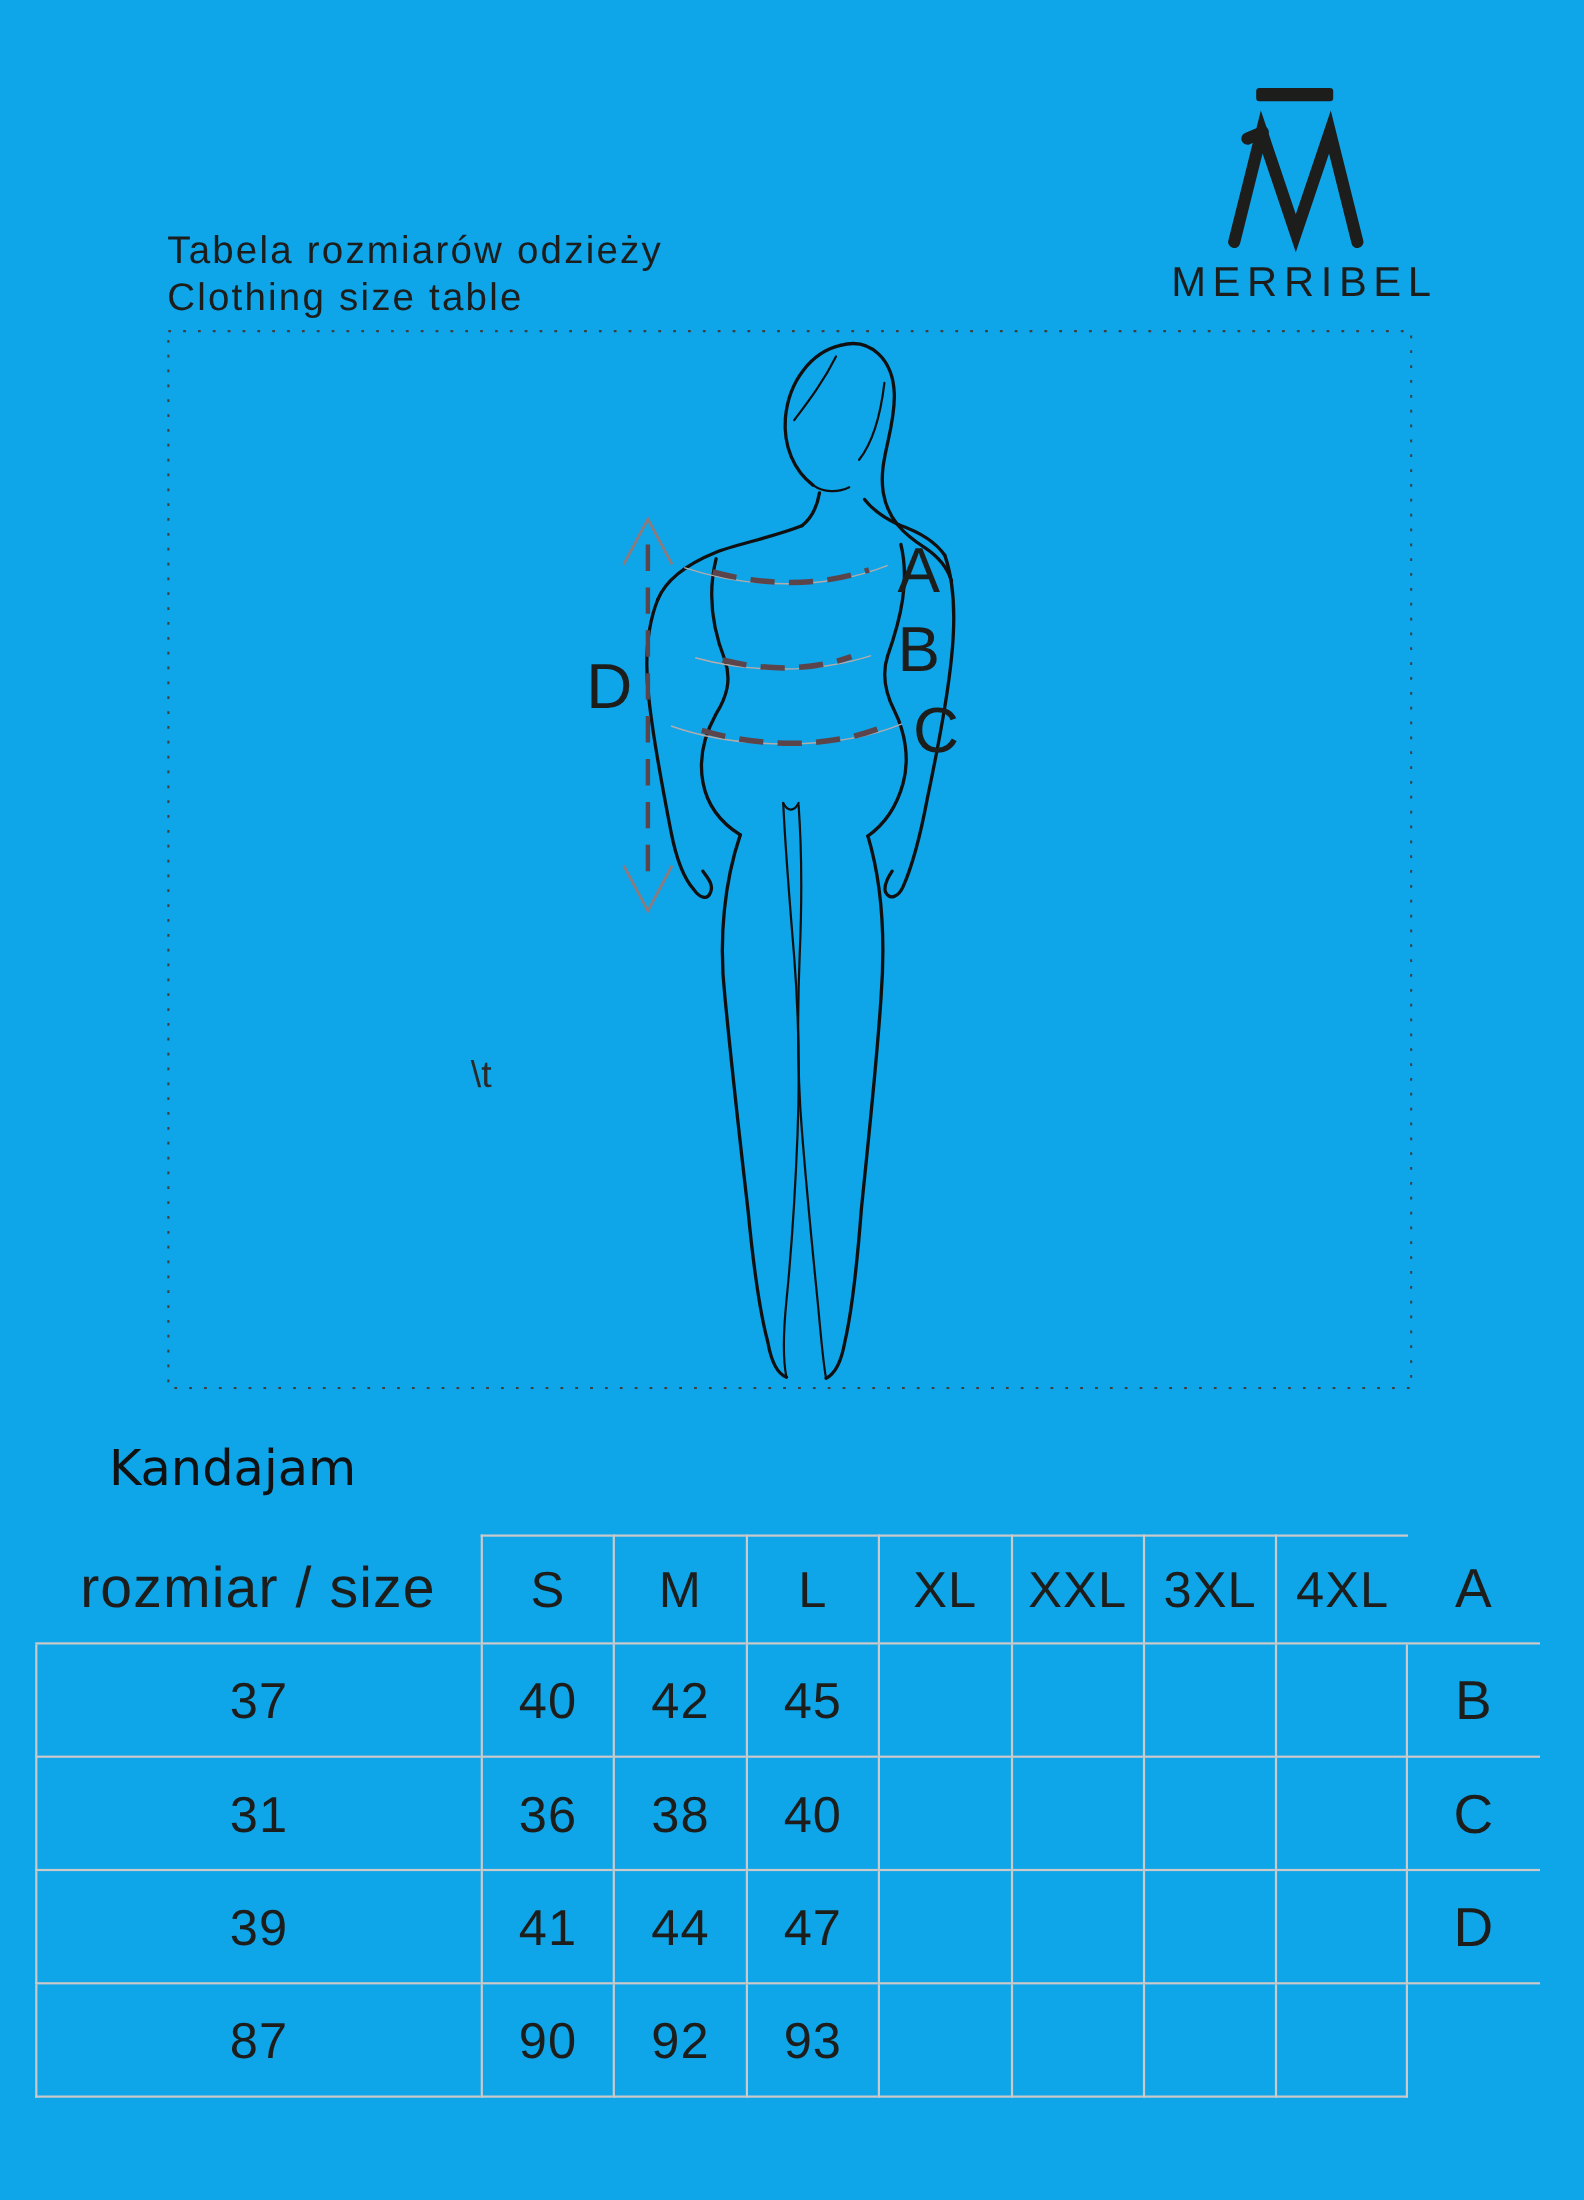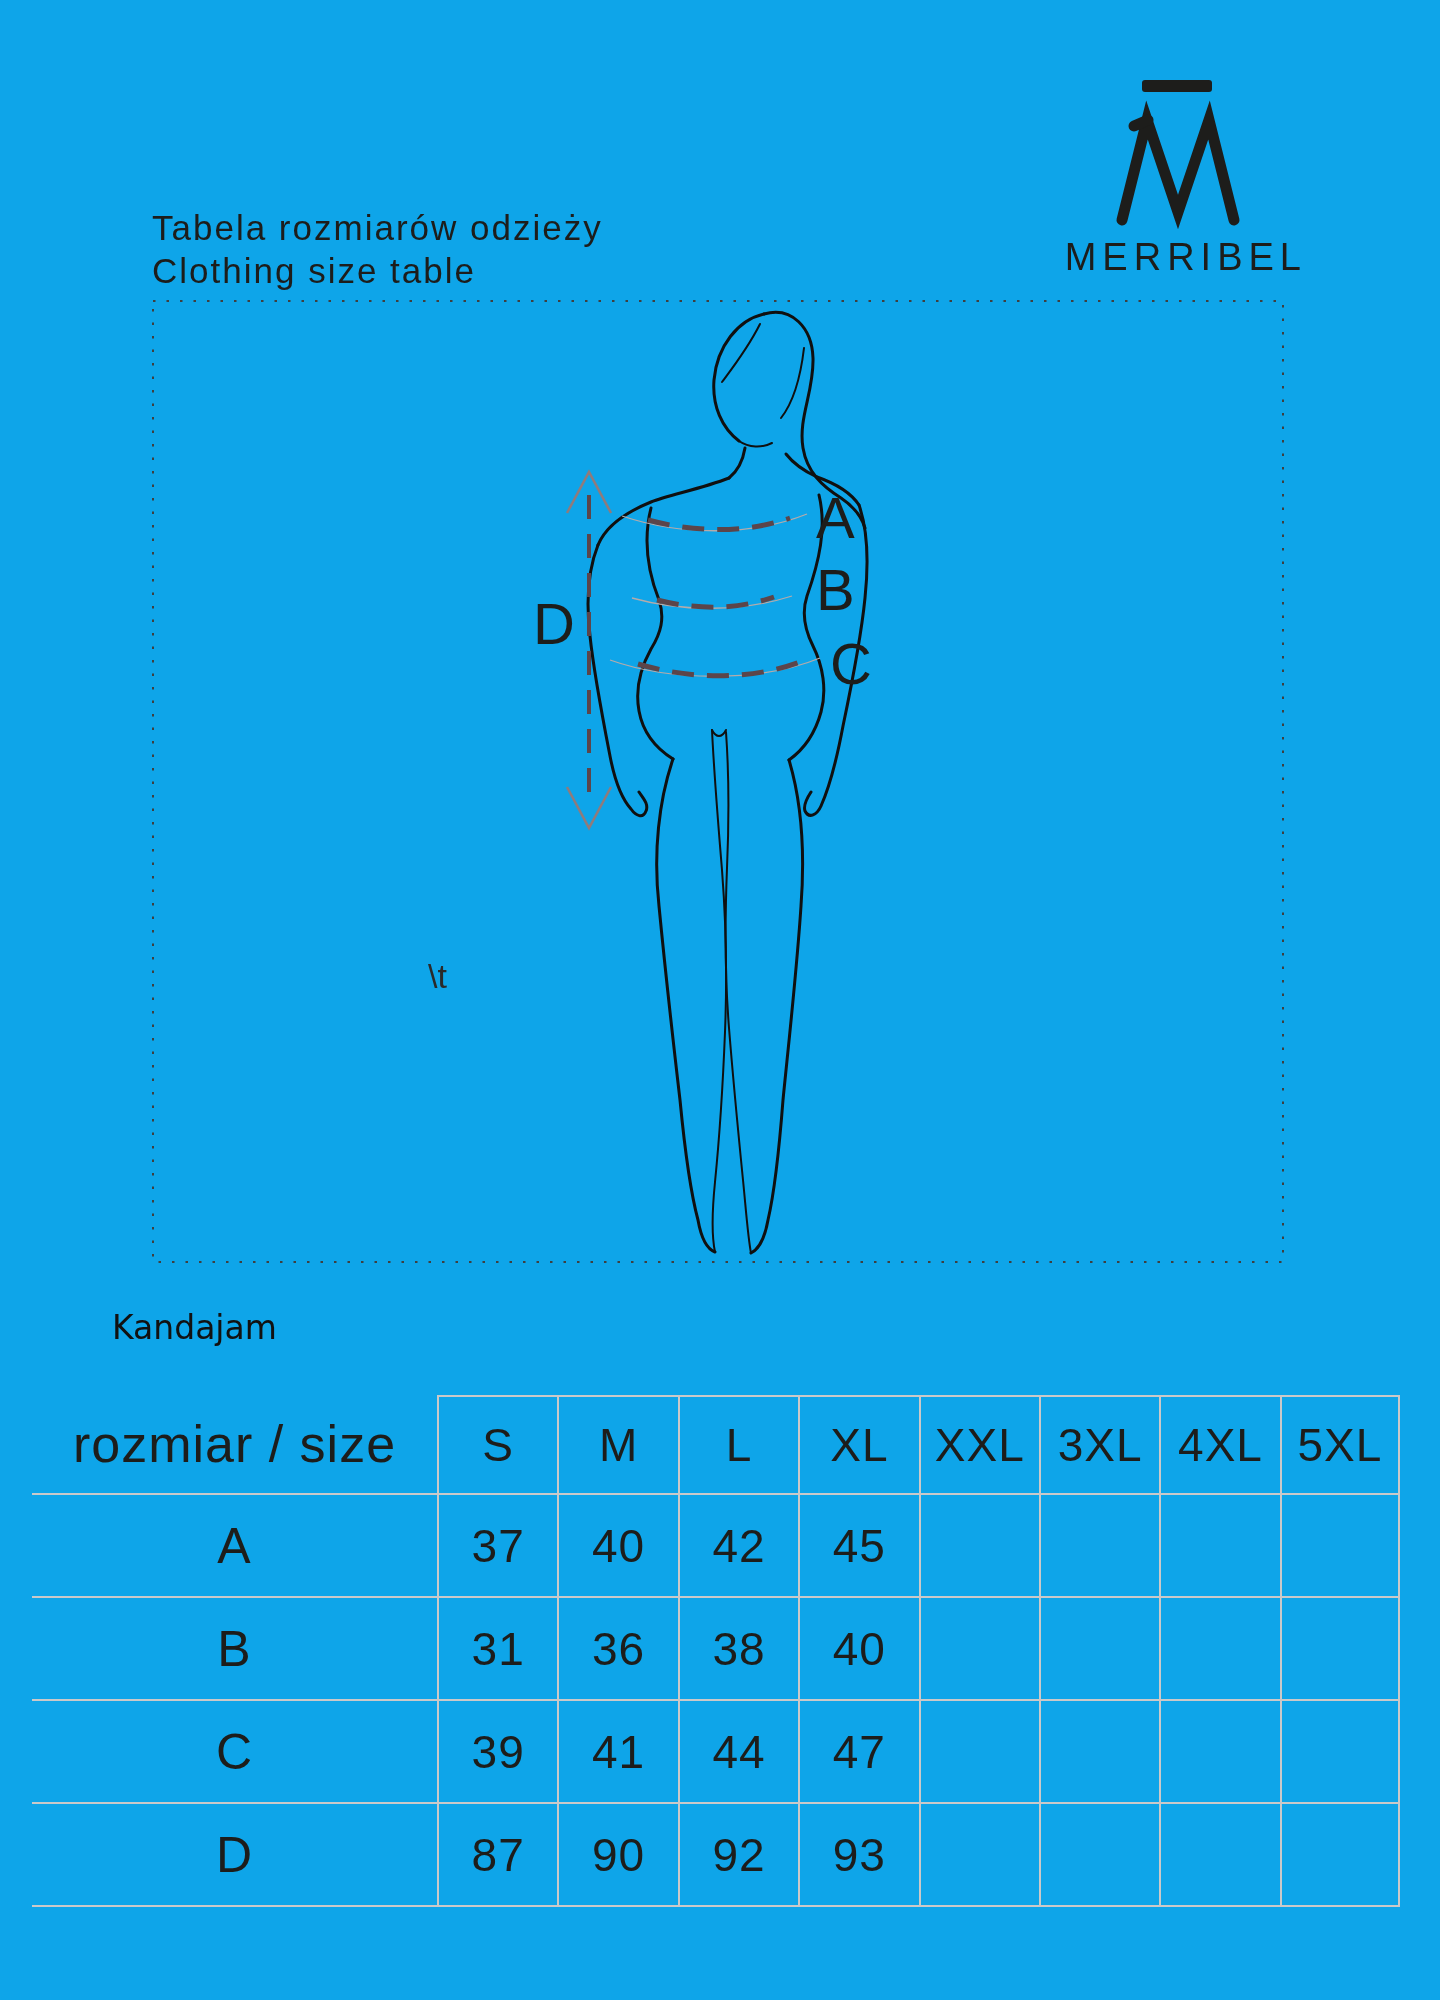--- a/index.html
+++ b/index.html
@@ -48,23 +48,23 @@
   svg text.lbl{
     font-family:"Liberation Sans",sans-serif;
     font-weight:300;fill:var(--ink);font-size:58px;
   }
   svg text.stray{
     font-family:"Liberation Sans",sans-serif;
     font-weight:300;fill:#2a2a2a;font-size:34px;
   }
   
   .product-name{
-    position:absolute;left:112px;top:1308px;
+    position:absolute;left:99px;top:1308px;
     font-family:"DejaVu Sans",sans-serif;
-    font-weight:400;font-size:33px;color:#111;
+    font-weight:400;font-size:45px;color:#111;
   }
   
   .size-table{
     position:absolute;left:32px;top:1395px;width:1368px;
     display:grid;
     grid-template-columns:405px repeat(8,120.4px);
     grid-template-rows:100px repeat(4,103px);
   }
   .cell{
     display:flex;align-items:center;justify-content:center;
@@ -156,21 +156,20 @@
   <div class="size-table">
 
     <div class="cell corner thin">rozmiar / size</div>
     <div class="cell col head thin">S</div>
     <div class="cell col head thin">M</div>
     <div class="cell col head thin">L</div>
     <div class="cell col head thin">XL</div>
     <div class="cell col head thin">XXL</div>
     <div class="cell col head thin">3XL</div>
     <div class="cell col head thin">4XL</div>
-    <div class="cell col head last thin">5XL</div>
 
     <div class="cell rowlab thin">A</div>
     <div class="cell col thin">37</div>
     <div class="cell col thin">40</div>
     <div class="cell col thin">42</div>
     <div class="cell col thin">45</div>
     <div class="cell col thin"></div>
     <div class="cell col thin"></div>
     <div class="cell col thin"></div>
     <div class="cell col last thin"></div>

